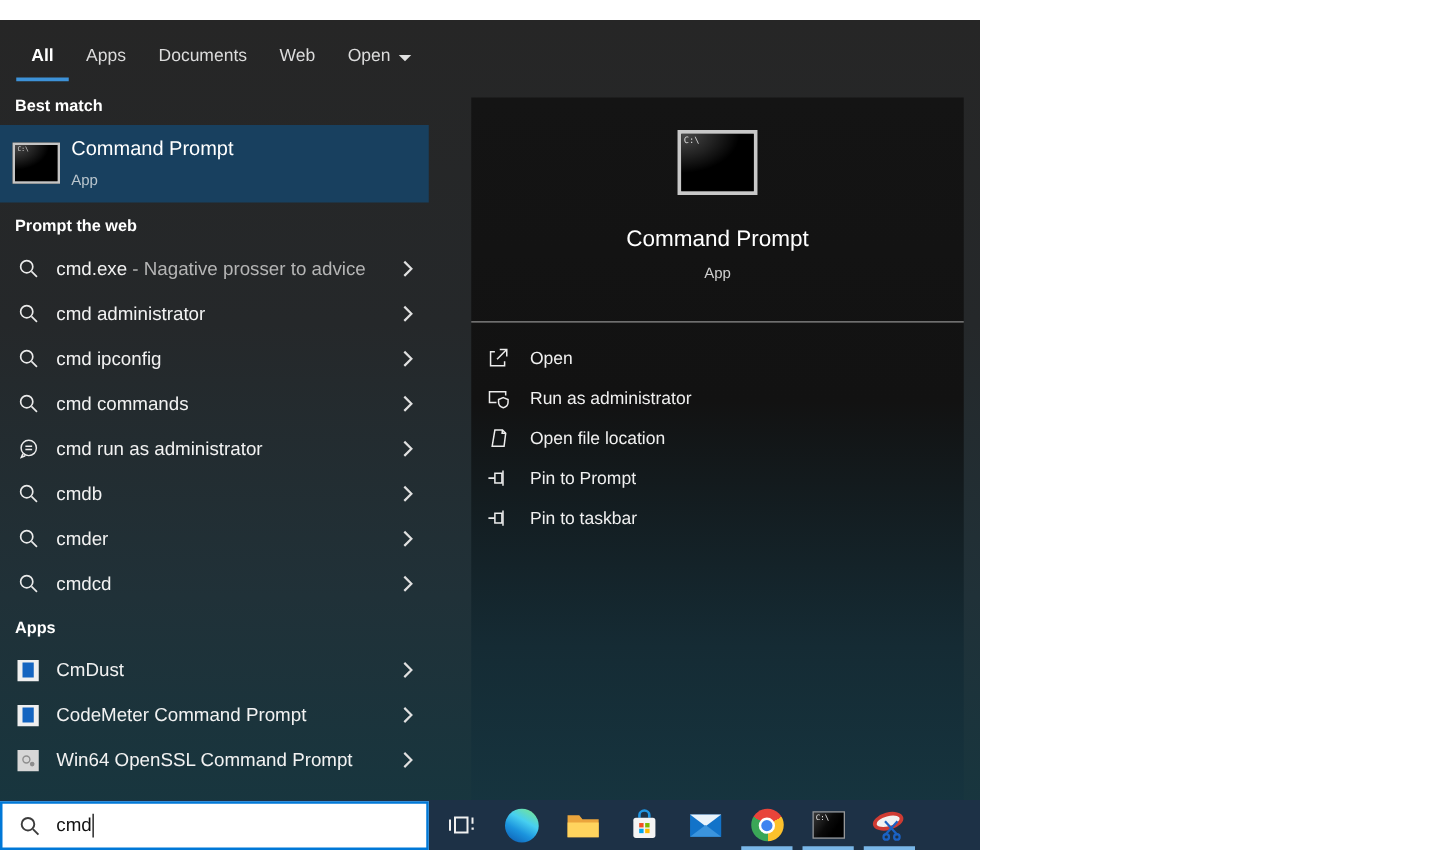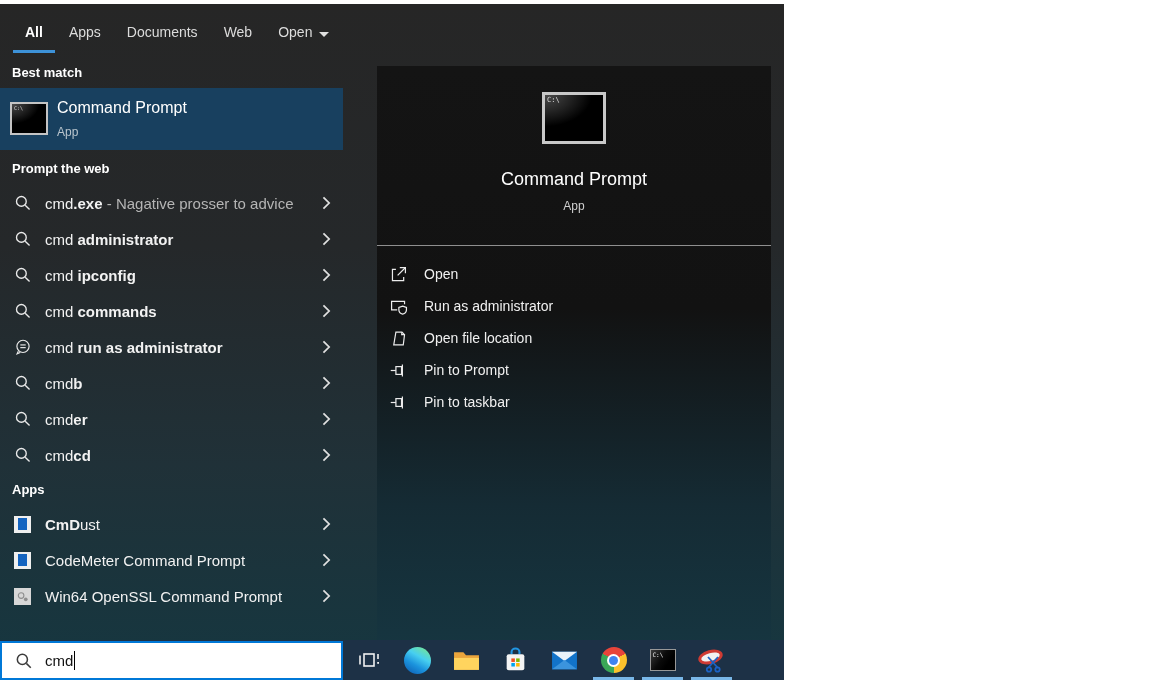--- a/index.html
+++ b/index.html
@@ -1,20 +1,20 @@
 <!DOCTYPE html>
 <html><head>
 <meta charset="utf-8">
 <style>
   * { margin:0; padding:0; box-sizing:border-box; }
   body { font-family:"Liberation Sans", sans-serif; background:#fff; }
   .stage { position:relative; width:1152px; height:680px; background:#ffffff; overflow:hidden; }
 
   
-  .window { position:absolute; left:0; top:4px; width:906px; height:640px;
+  .window { position:absolute; left:0; top:16px; width:906px; height:640px;
     background:linear-gradient(180deg,#262626 0%,#25282a 38%,#203138 72%,#17363f 100%); }
 
   
   .tabbar { position:absolute; left:0; top:0; width:100%; height:55px;
     display:flex; align-items:center; padding-left:25px; gap:26px; }
   .tab { color:#dcdcdc; font-size:14px; position:relative; cursor:default; }
   .tab.active { font-weight:bold; color:#fff; }
   .tab.active::after { content:""; position:absolute; left:-12px; right:-12px; bottom:-13px; height:3px; background:#3d92d8; }
   .tab .tri { display:inline-block; width:0; height:0; border-left:5px solid transparent;
     border-right:5px solid transparent; border-top:5px solid #e0e0e0; margin-left:7px; }
@@ -37,21 +37,21 @@
   .best-title { position:absolute; left:57px; top:11px; font-size:16px; color:#fff; }
   .best-sub { position:absolute; left:57px; top:37px; font-size:12px; color:#b9c5cd; }
   .best-icon { position:absolute; left:10px; top:14px; }
 
   
   .rows { position:absolute; left:0; width:343px; }
   .row { height:36px; display:flex; align-items:center; padding:0 12px 0 14px; color:#f2f2f2; font-size:15px; }
   .row .ric { width:20px; margin-right:11px; flex:none; display:flex; align-items:center; }
   .row .txt { flex:1; white-space:nowrap; overflow:hidden; }
   .row .chev { flex:none; margin-left:8px; display:flex; }
-  .b { font-weight:bold; }
+  .b { font-weight:normal; }
   .dim { color:#b5b5b5;margin-top:18px; }
 
   
   .appico { width:17px; height:17px; position:relative; flex:none; }
   .appico.cm { background:#efefef; }
   .appico.cm::before { content:""; position:absolute; left:4px; top:2px; width:9px; height:12px; background:#1464c0; }
   .appico.ssl { background:#d7d7d7; display:flex; align-items:center; justify-content:center; }
 
   
   .searchbox { position:absolute; left:0; top:641px; width:343px; height:39px; background:#fff;

